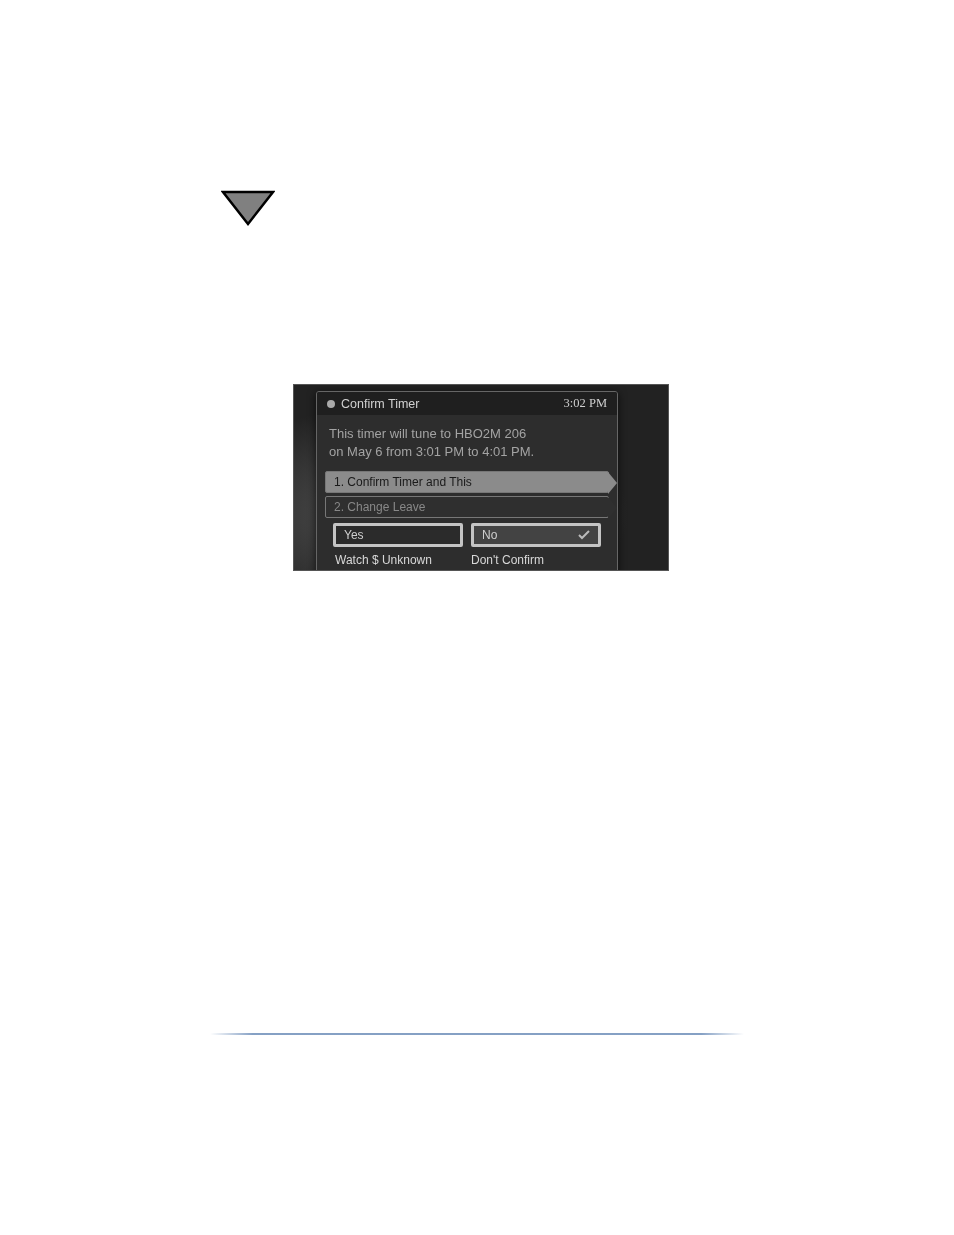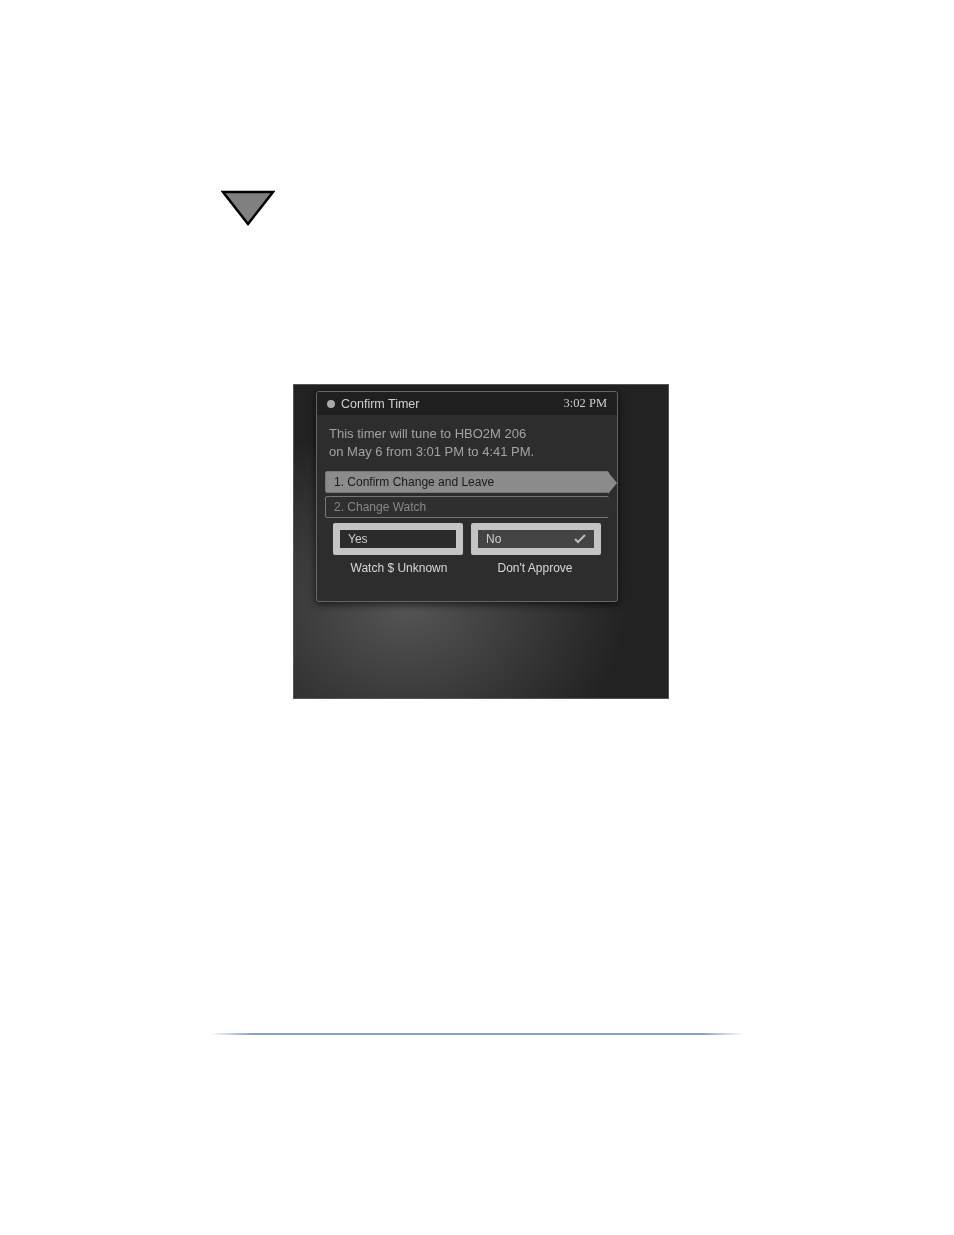--- a/index.html
+++ b/index.html
@@ -25,21 +25,21 @@
   .triangle-icon svg {
     width: 54px;
     height: 38px;
     display: block;
   }
   .screenshot {
     position: absolute;
     left: 293px;
     top: 384px;
     width: 376px;
-    height: 315px;
+    height: 187px;
     background: linear-gradient(135deg, #3a3a3a 0%, #2a2a2a 50%, #1a1a1a 100%);
     border: 1px solid #555;
     filter: grayscale(100%);
     overflow: hidden;
   }
   .ss-background-blur {
     position: absolute; inset: 0;
     background: radial-gradient(ellipse at 30% 70%, #555 0%, #222 60%);
   }
   .ss-panel {
@@ -114,21 +114,21 @@
     font-size: 12px;
     color: #d8d8d8;
   }
   .ss-yesno-row {
     display: flex;
     gap: 8px;
     padding: 2px 8px;
   }
   .ss-yn {
     flex: 1;
-    border: 7px solid #7dd3fc;
+    border: 3px solid #7dd3fc;
     background: #2b2b31;
     color: #cfcfcf;
     font-size: 12px;
     padding: 2px 8px;
     border-radius: 2px;
     position: relative;
     display: flex;
     align-items: center;
     justify-content: space-between;
   }
@@ -136,21 +136,20 @@
   .ss-yn .check {
     width: 12px; height: 12px;
     display: inline-block;
   }
   .ss-sub-row {
     display: flex;
     gap: 8px;
     padding: 4px 10px 18px 10px;
     color: #d8d8d8;
     font-size: 12px;
-    text-align: center;
   }
   .ss-sub-row > div {
     flex: 1;
   }
   .hr-line {
     position: absolute;
     left: 210px;
     top: 1033px;
     width: 534px;
     height: 2px;
@@ -174,50 +173,50 @@
     <div class="ss-panel">
 
       <div class="ss-titlebar">
         <span class="ss-title-dot"></span>
         <span class="ss-title-text">Confirm Timer</span>
         <span class="ss-title-time">3:02 PM</span>
       </div>
 
       <div class="ss-body">
         <div>This timer will tune to HBO2M 206</div>
-        <div>on May 6 from 3:01 PM to 4:41 PM.</div>
+        <div>on May 6 from 3:01 PM to 4:01 PM.</div>
       </div>
 
       <div class="ss-options">
         <div class="ss-option selected">
           <span>1.</span>&nbsp;
-          <span>Confirm Change and Leave</span>
+          <span>Confirm Timer and This</span>
           <span class="arrow-end"></span>
         </div>
         <div class="ss-option dim">
           <span>2.</span>&nbsp;
-          <span>Change Watch</span>
+          <span>Change Leave</span>
           <span class="arrow-end"></span>
         </div>
         <div class="ss-yesno-row">
           <div class="ss-yn">
             <span>Yes</span>
           </div>
           <div class="ss-yn selected">
             <span>No</span>
             <span class="check">
               <svg viewBox="0 0 12 12">
                   <path d="M1 6 L4 9 L11 2" stroke="#bbb" stroke-width="2" fill="none"></path>
                 </svg>
             </span>
           </div>
         </div>
         <div class="ss-sub-row">
           <div>Watch $ Unknown</div>
-          <div>Don't Approve</div>
+          <div>Don't Confirm</div>
         </div>
       </div>
 
     </div>
   </div>
 
   <div class="hr-line"></div>
 
 </div>
 

